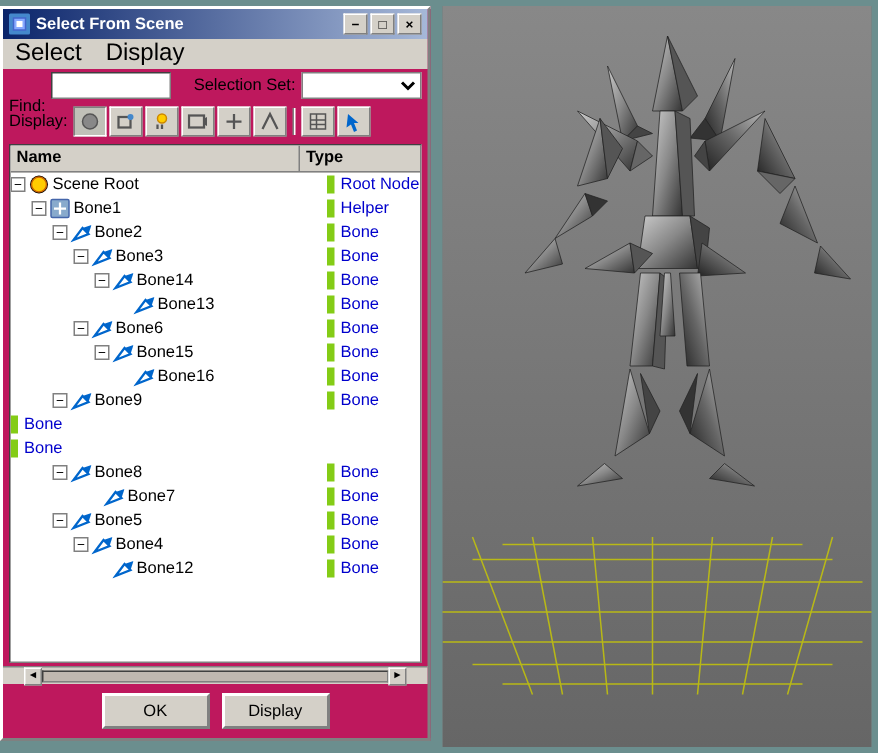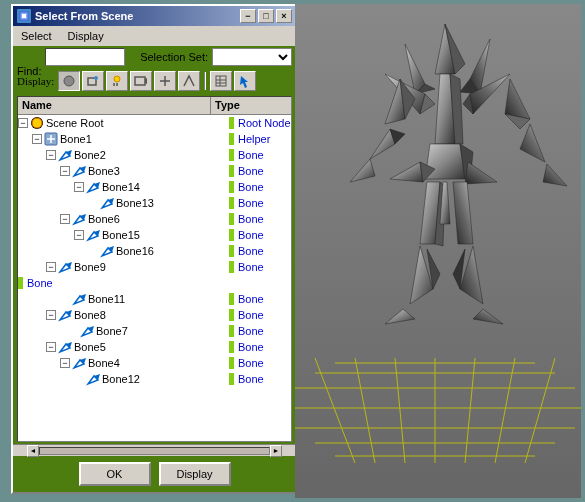--- a/index.html
+++ b/index.html
@@ -9,24 +9,24 @@
       background: #6b8e8e;
       font-family: 'Tahoma', 'Arial', sans-serif;
       font-size: 11px;
       overflow: hidden;
     }
 
     
     .dialog-window {
       position: absolute;
       top: 4px;
-      left: 11px;
+      left: 0;
       width: 287px;
       height: 490px;
-      background: #4d7c0f;
+      background: #be185d;
       border: 2px solid #808080;
       border-top-color: #ffffff;
       border-left-color: #ffffff;
       display: flex;
       flex-direction: column;
     }
 
     
     .title-bar {
       background: linear-gradient(to right, #0a246a, #a6b8d8);
@@ -78,21 +78,21 @@
     .menu-bar {
       display: flex;
       background: #d4d0c8;
       padding: 2px 4px;
       gap: 8px;
       height: 20px;
       align-items: center;
       flex-shrink: 0;
     }
     .menu-item {
-      font-size: 11px;
+      font-size: 16px;
       color: #000;
       cursor: pointer;
       padding: 1px 4px;
     }
 
     
     .find-row {
       display: flex;
       align-items: center;
       padding: 2px 4px;
@@ -120,21 +120,20 @@
     }
 
     
     .display-toolbar {
       display: flex;
       align-items: center;
       padding: 2px 4px;
       gap: 2px;
       height: 26px;
       flex-shrink: 0;
-      font-family: Liberation Serif, serif;
     }
     .display-label { font-size: 11px; margin-right: 2px; }
     .toolbar-btn {
       width: 22px;
       height: 20px;
       background: #d4d0c8;
       border: 1px solid #808080;
       border-top-color: #ffffff;
       border-left-color: #ffffff;
       display: flex;
@@ -560,30 +559,20 @@
               </svg>
             </span>
             <span>Bone9</span>
           </div>
           <div class="type-cell">Bone</div>
         </div>
         <div class="tree-row">
           <div class="type-cell">Bone</div>
         </div>
         <div class="tree-row">
-          <div class="tree-name-cell" style="padding-left: 42px;">
-            <span style="display: inline-block; width: 12px;"></span>
-            <span class="node-icon">
-              <svg width="14" height="14" viewBox="0 0 14 14">
-                <polygon points="2,12 8,4 12,8" fill="none" stroke="#0066cc" stroke-width="1.5"></polygon>
-                <polygon points="8,4 14,2 12,8" fill="#0066cc"></polygon>
-              </svg>
-            </span>
-            <span>Bone11</span>
-          </div>
           <div class="type-cell">Bone</div>
         </div>
         <div class="tree-row">
           <div class="tree-name-cell" style="padding-left: 28px;">
             <span class="expand-icon">−</span>
             <span class="node-icon">
               <svg width="14" height="14" viewBox="0 0 14 14">
                 <polygon points="2,12 8,4 12,8" fill="none" stroke="#0066cc" stroke-width="1.5"></polygon>
                 <polygon points="8,4 14,2 12,8" fill="#0066cc"></polygon>
               </svg>

